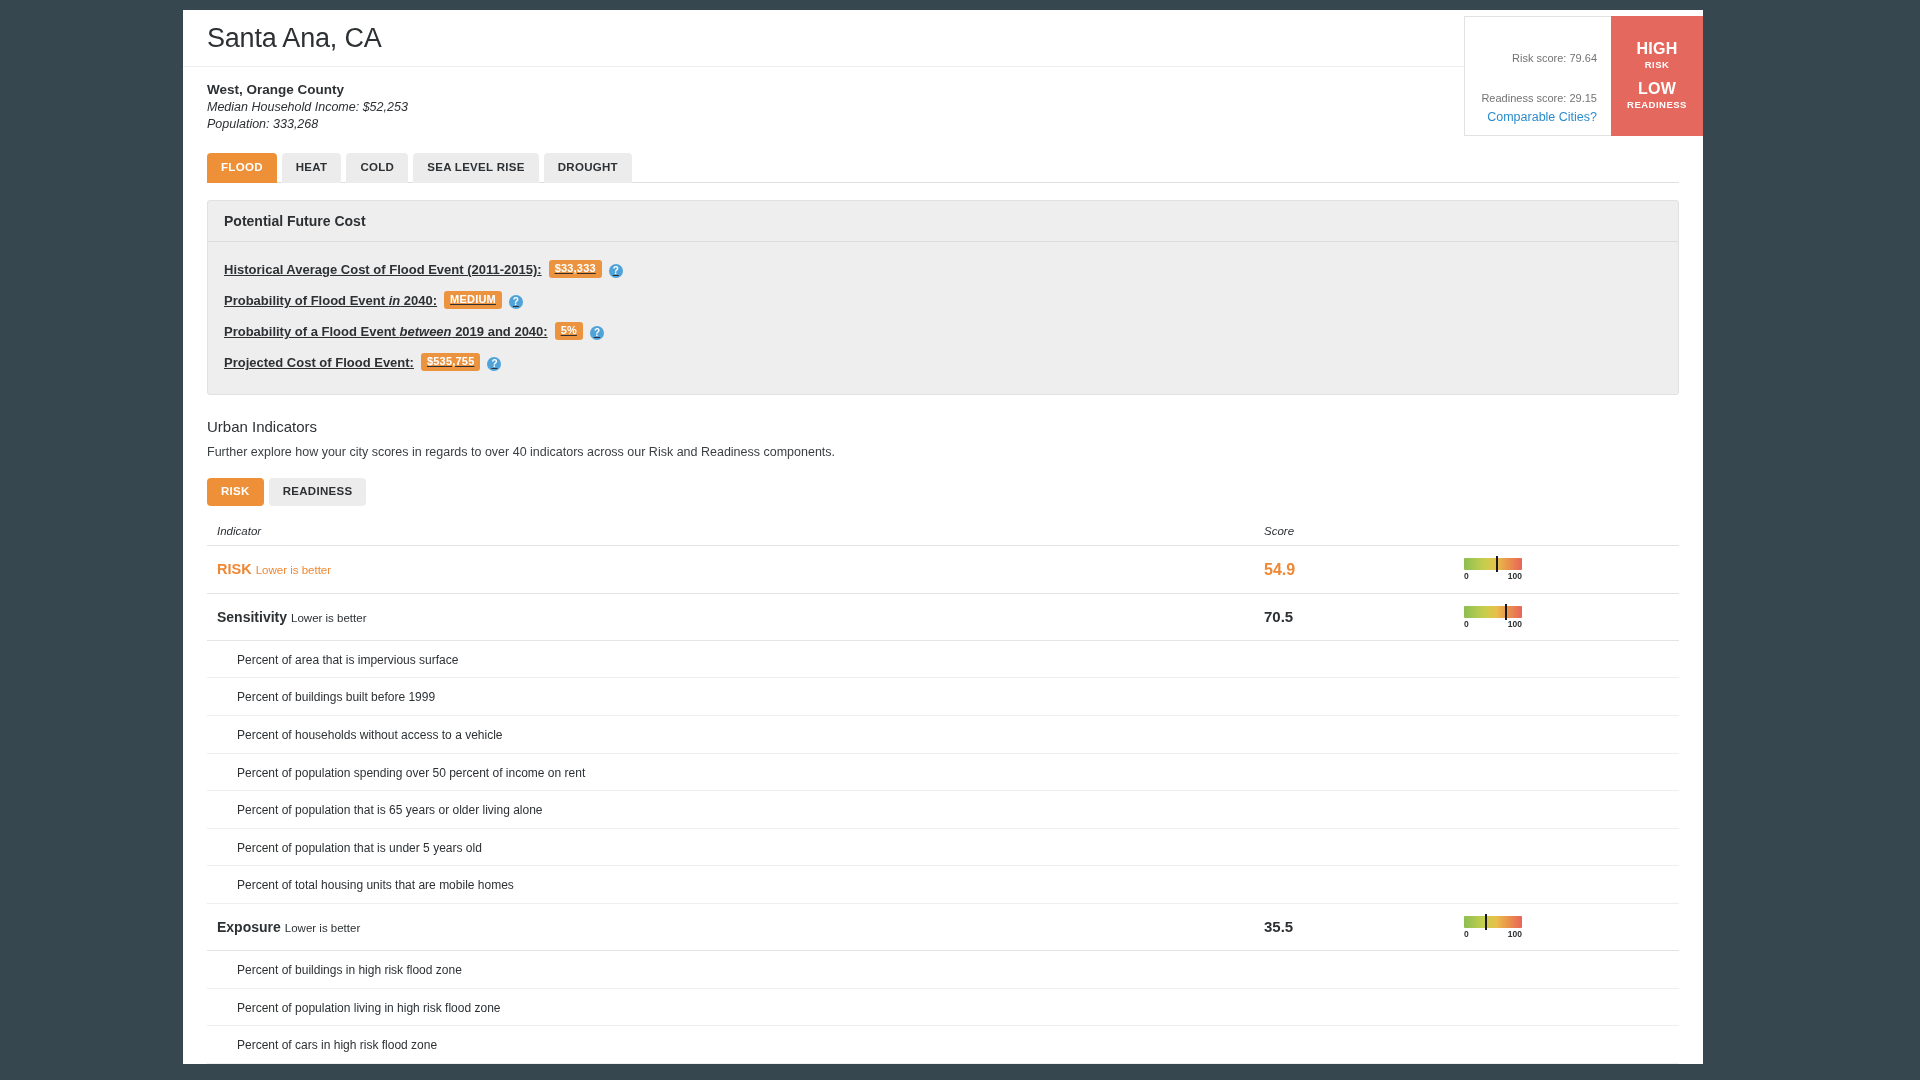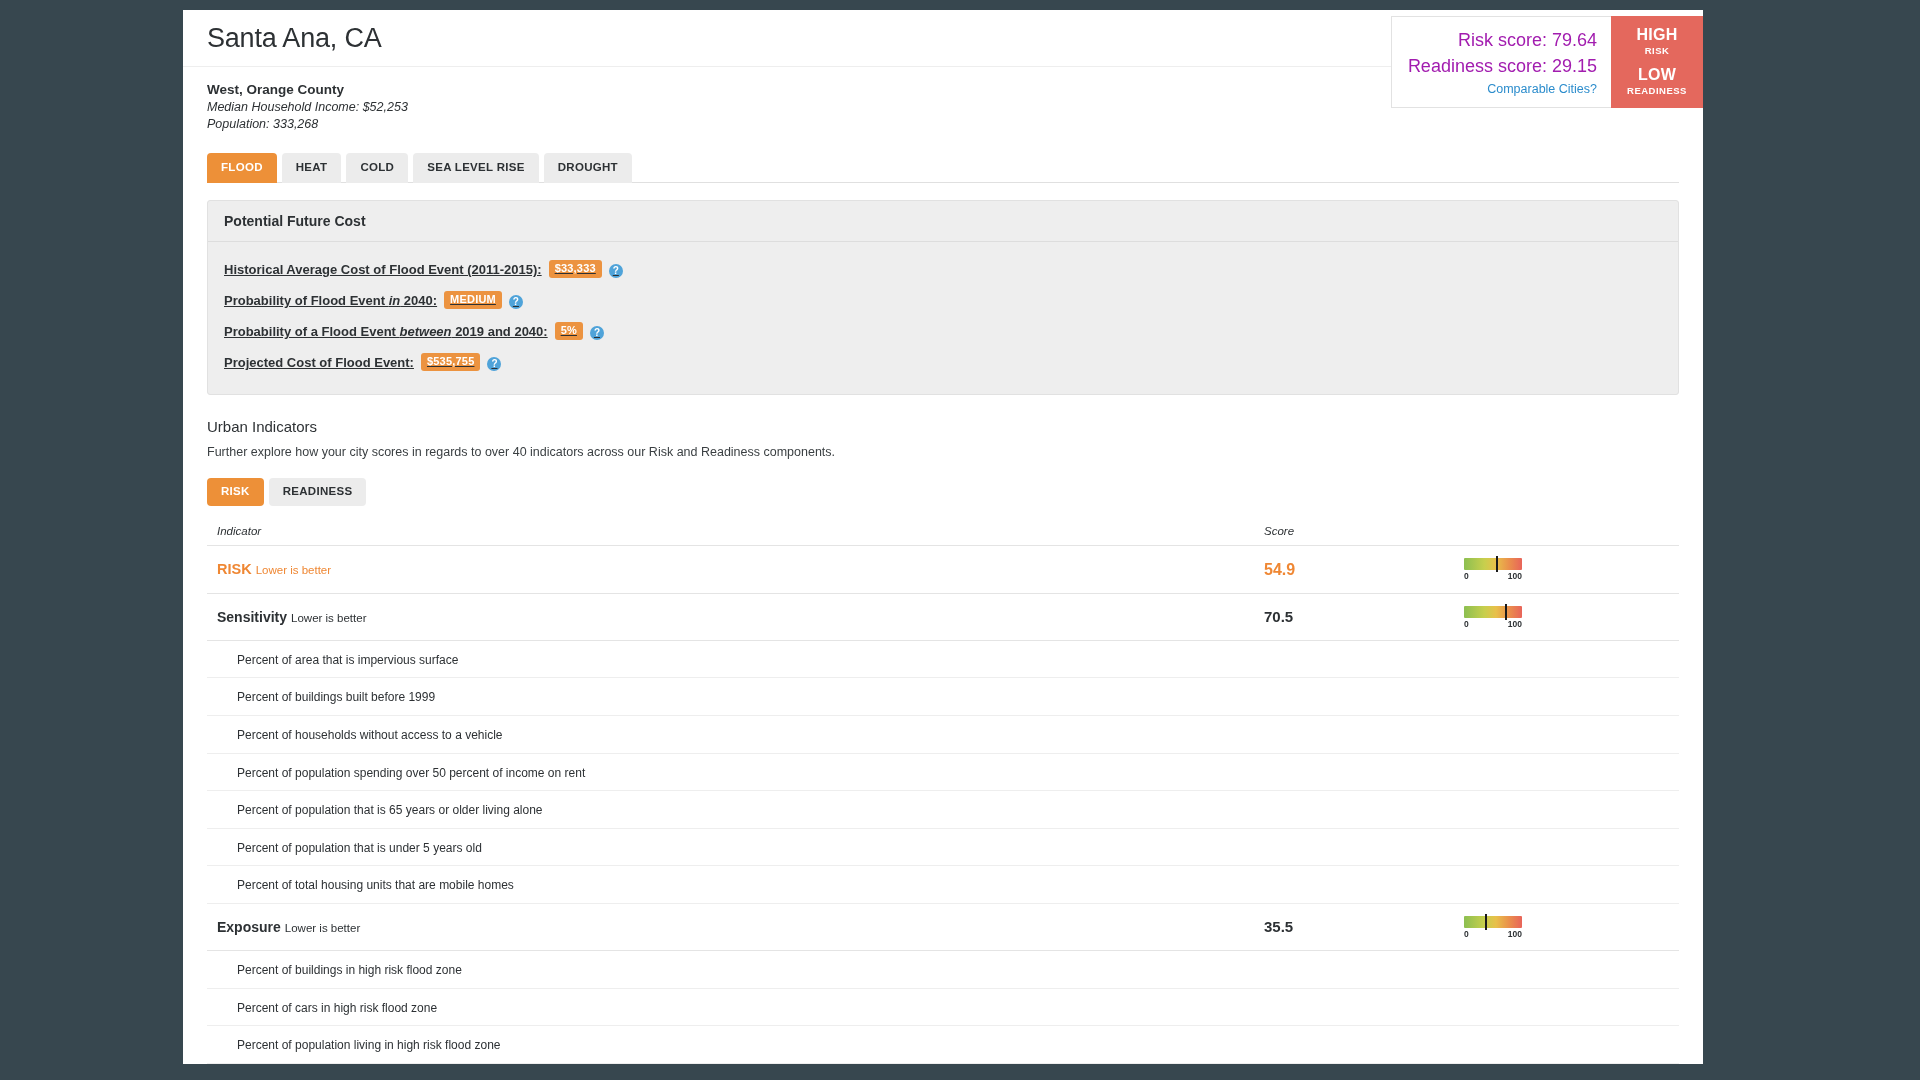--- a/index.html
+++ b/index.html
@@ -62,24 +62,25 @@
   }
   .score-text-box {
     border: 1px solid #e2e2e2;
     border-right: none;
     background: #fff;
     padding: 10px 14px 8px 16px;
     text-align: right;
     min-width: 140px;
   }
   .score-line {
-    font-size: 18px;
-    color: #a21caf;
+    font-size: 11px;
+    color: #737373;
     line-height: 1.45;
     white-space: nowrap;
+    margin-top: 24px;
   }
   .comparable-link {
     font-size: 12.5px;
     font-weight: normal;
     color: #2b8ccc;
     line-height: 1.6;
     white-space: nowrap;
     cursor: pointer;
     text-decoration: none;
   }
@@ -469,26 +470,26 @@
               </div>
             </div>
           </td>
         </tr>
         <tr>
           <td class="cell-name sub"><span class="sub-label">Percent of buildings in high risk flood zone</span></td>
           <td></td>
           <td></td>
         </tr>
         <tr>
+          <td class="cell-name sub"><span class="sub-label">Percent of population living in high risk flood zone</span></td>
+          <td></td>
+          <td></td>
+        </tr>
+        <tr>
           <td class="cell-name sub"><span class="sub-label">Percent of cars in high risk flood zone</span></td>
-          <td></td>
-          <td></td>
-        </tr>
-        <tr>
-          <td class="cell-name sub"><span class="sub-label">Percent of population living in high risk flood zone</span></td>
           <td></td>
           <td></td>
         </tr>
         <tr class="group-row">
           <td class="cell-name"></td>
           <td class="cell-score">21.9</td>
           <td class="cell-gauge"></td>
         </tr>
       </tbody>
   </table>

